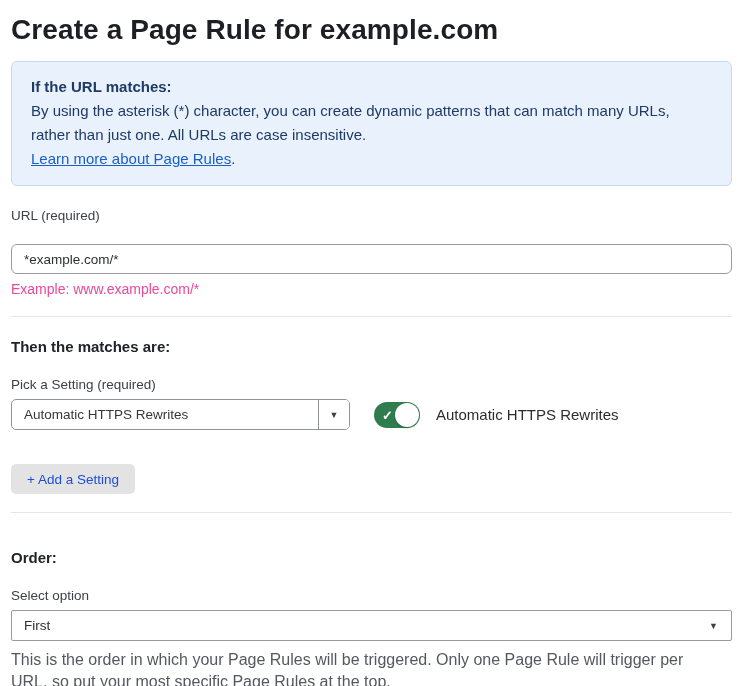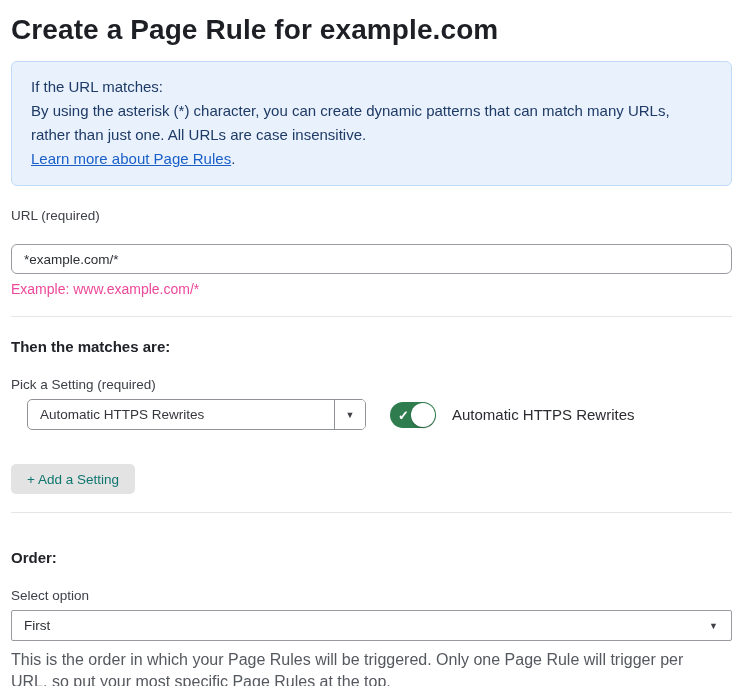--- a/index.html
+++ b/index.html
@@ -24,21 +24,21 @@
   .info-box {
     margin-top: 15px;
     background: #e9f2fc;
     border: 1px solid #bfdbf7;
     border-radius: 6px;
     padding: 13px 19px 14px 19px;
     font-size: 15px;
     line-height: 24px;
     color: #1e3a66;
   }
-  .info-box .info-heading { font-weight: normal; }
+  .info-box .info-heading { font-weight: bold; }
   .info-box a.info-link {
     color: #1a5fc8;
     text-decoration: underline;
     cursor: pointer;
   }
   .info-box .info-link-suffix { color: #1e3a66; }
 
   .field-label {
     margin-top: 22px;
     font-size: 13.5px;
@@ -80,21 +80,20 @@
     font-size: 15px;
     font-weight: bold;
     color: #212328;
   }
   .section-heading.order { margin-top: 36px; }
 
   .setting-row {
     margin-top: 7px;
     display: flex;
     align-items: center;
-    margin-left: 16px;
   }
 
   .picker {
     width: 339px;
     height: 31px;
     border: 1px solid #8f9297;
     border-radius: 5px;
     background: #ffffff;
     display: flex;
     align-items: stretch;
@@ -166,21 +165,21 @@
     align-items: center;
     justify-content: center;
     height: 30px;
     padding: 0 16px;
     border: none;
     border-radius: 5px;
     font-family: "Liberation Sans", sans-serif;
     font-size: 13.5px;
     cursor: pointer;
   }
-  .btn-gray { background: #e3e3e4; color: #0f766e; }
+  .btn-gray { background: #e3e3e4; color: #1d4ed8; }
   .btn-blue { background: #1b6ee8; color: #ffffff; }
 
   .add-setting-btn { margin-top: 34px; }
 
   .select-box {
     position: relative;
     margin-top: 7px;
     width: 100%;
     height: 31px;
     border: 1px solid #989ba0;

